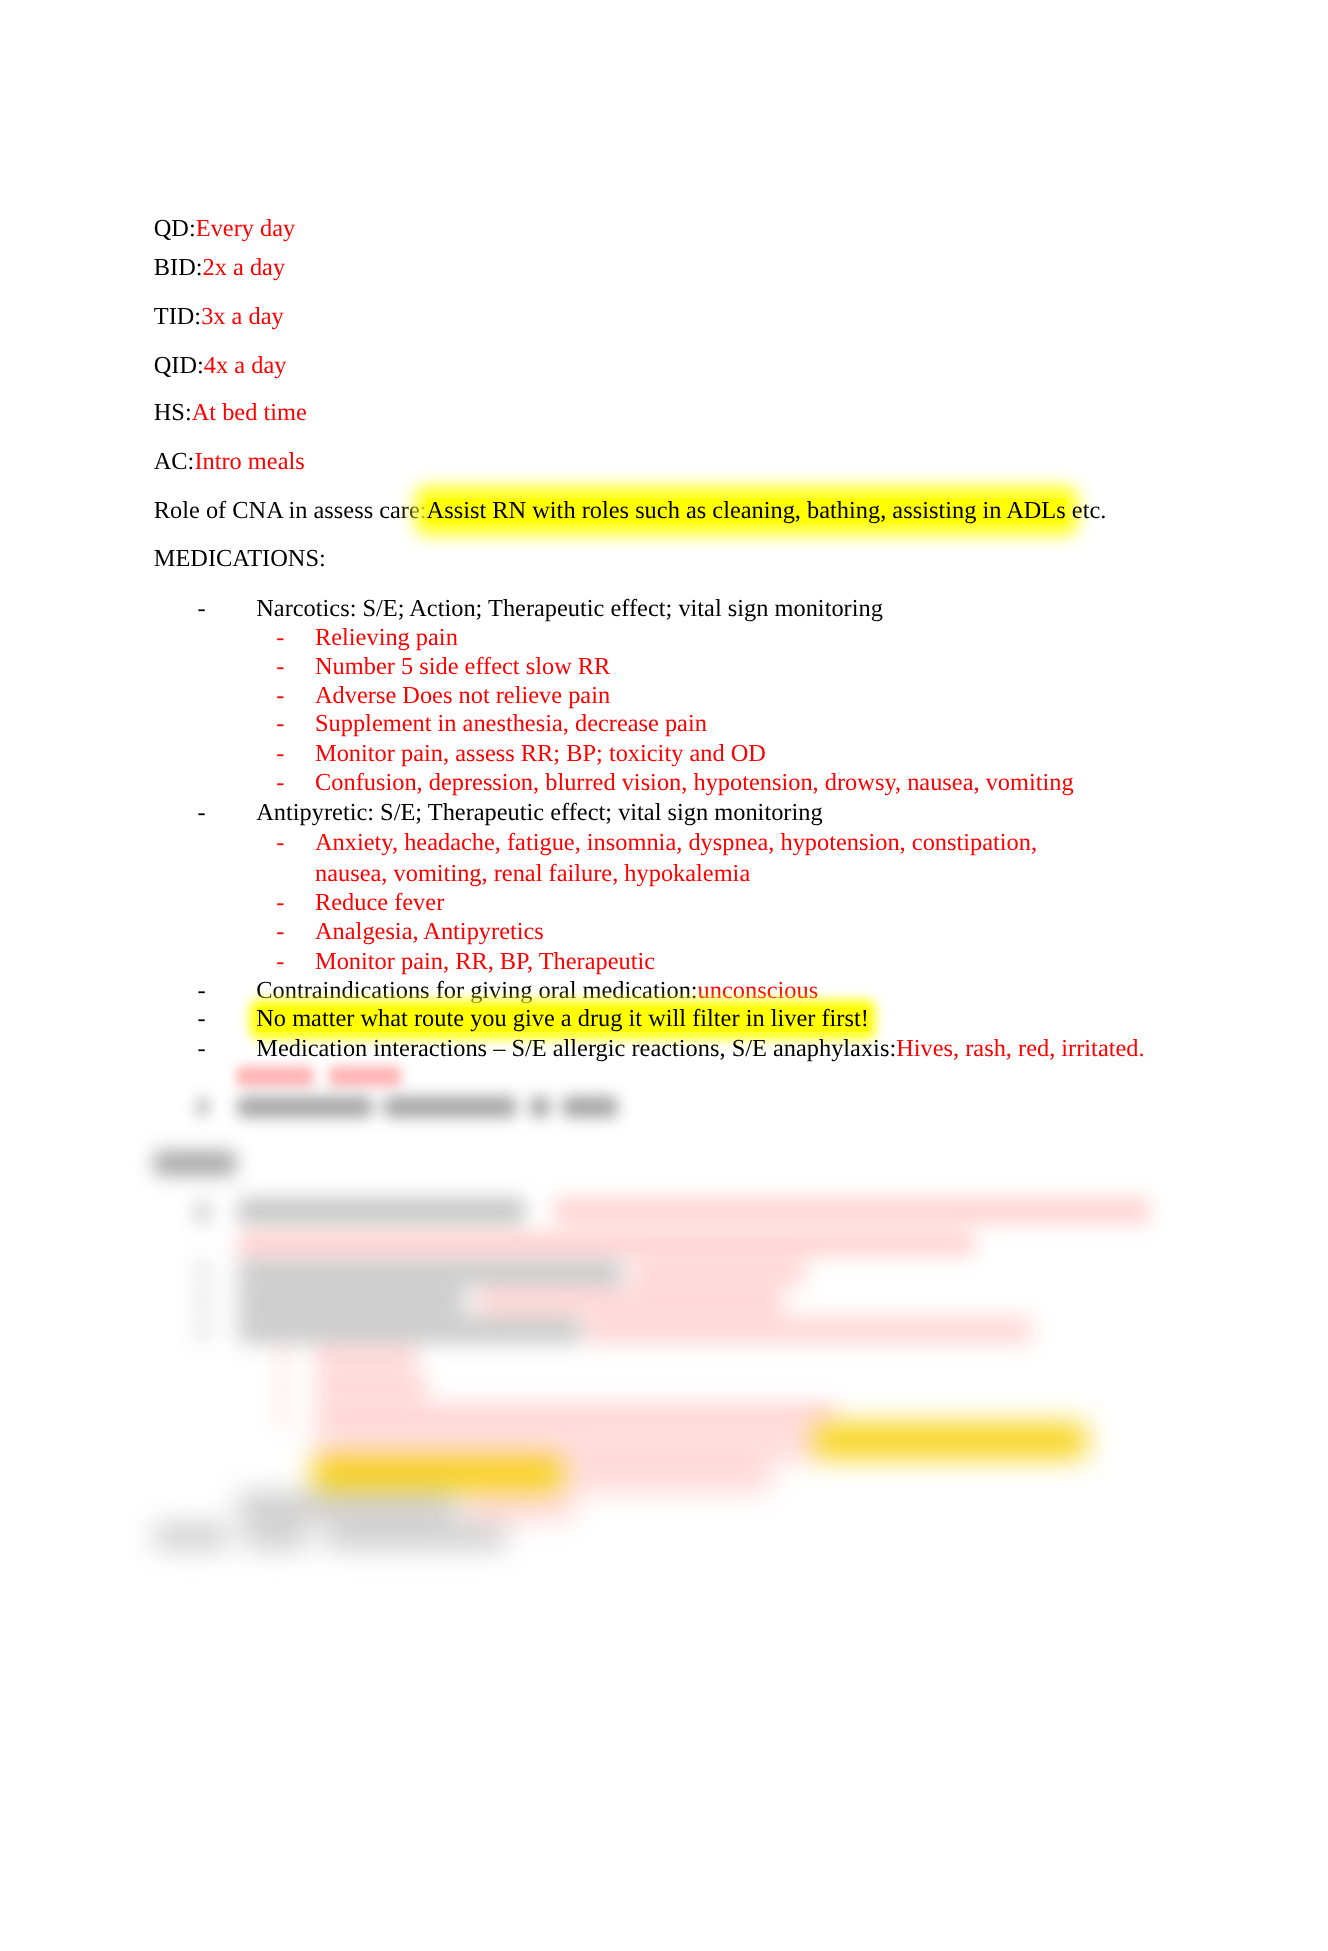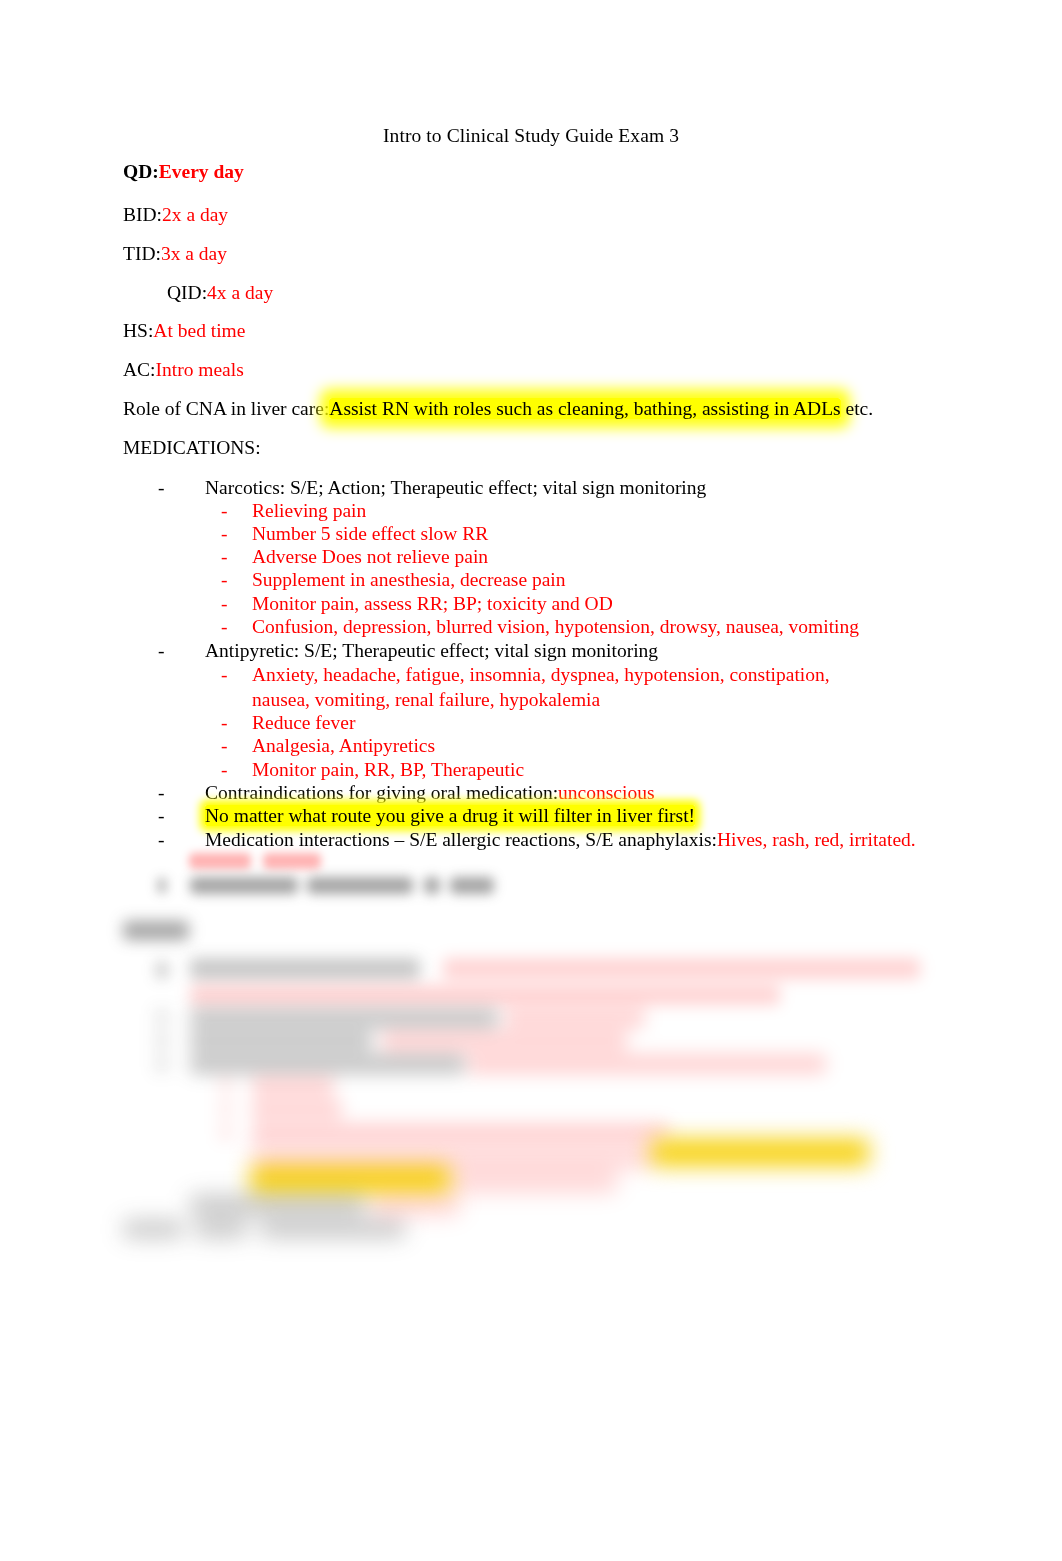--- a/index.html
+++ b/index.html
@@ -110,43 +110,42 @@
   .blur-d { filter: blur(9px); }
   .blur-e { filter: blur(11px); }
 
   .fadegrp { position: absolute; left:0; top:0; width:1062px; height:420px; }
 </style>
 </head>
 <body>
 
 <div class="page">
 
-  <div class="doc-title">Intro to Clinical Study Guide Exam 3</div>
-
-  <div class="para" style="top:160px;font-weight:bold;">
+
+  <div class="para" style="top:172px;">
     <span class="blk">QD:</span><span class="red">Every day</span>
   </div>
   <div class="para" style="top:203px;text-align:right;">
     <span class="blk">BID:</span><span class="red">2x a day</span>
   </div>
   <div class="para" style="top:242px;">
     <span class="blk">TID:</span><span class="red">3x a day</span>
   </div>
-  <div class="para" style="top:281px;margin-left:44px;">
+  <div class="para" style="top:281px;">
     <span class="blk">QID:</span><span class="red">4x a day</span>
   </div>
   <div class="para" style="top:319px;">
     <span class="blk">HS:</span><span class="red">At bed time</span>
   </div>
   <div class="para" style="top:358px;">
     <span class="blk">AC:</span><span class="red">Intro meals</span>
   </div>
 
   <div class="para" style="top:397px;">
-    <span class="blk">Role of CNA in liver care:</span><span class="blk hl-soft">Assist RN with roles such as cleaning, bathing, assisting in ADLs</span><span class="blk"> etc.</span>
+    <span class="blk">Role of CNA in assess care:</span><span class="blk hl-soft">Assist RN with roles such as cleaning, bathing, assisting in ADLs</span><span class="blk"> etc.</span>
   </div>
 
   <div class="para" style="top:436px;">MEDICATIONS:</div>
 
   <div class="bullets">
 
     <div class="li lvl1" style="top:476px;">
       <span class="dash blk">-</span>
       <span class="txt blk">Narcotics: S/E; Action; Therapeutic effect; vital sign monitoring</span>
     </div>

